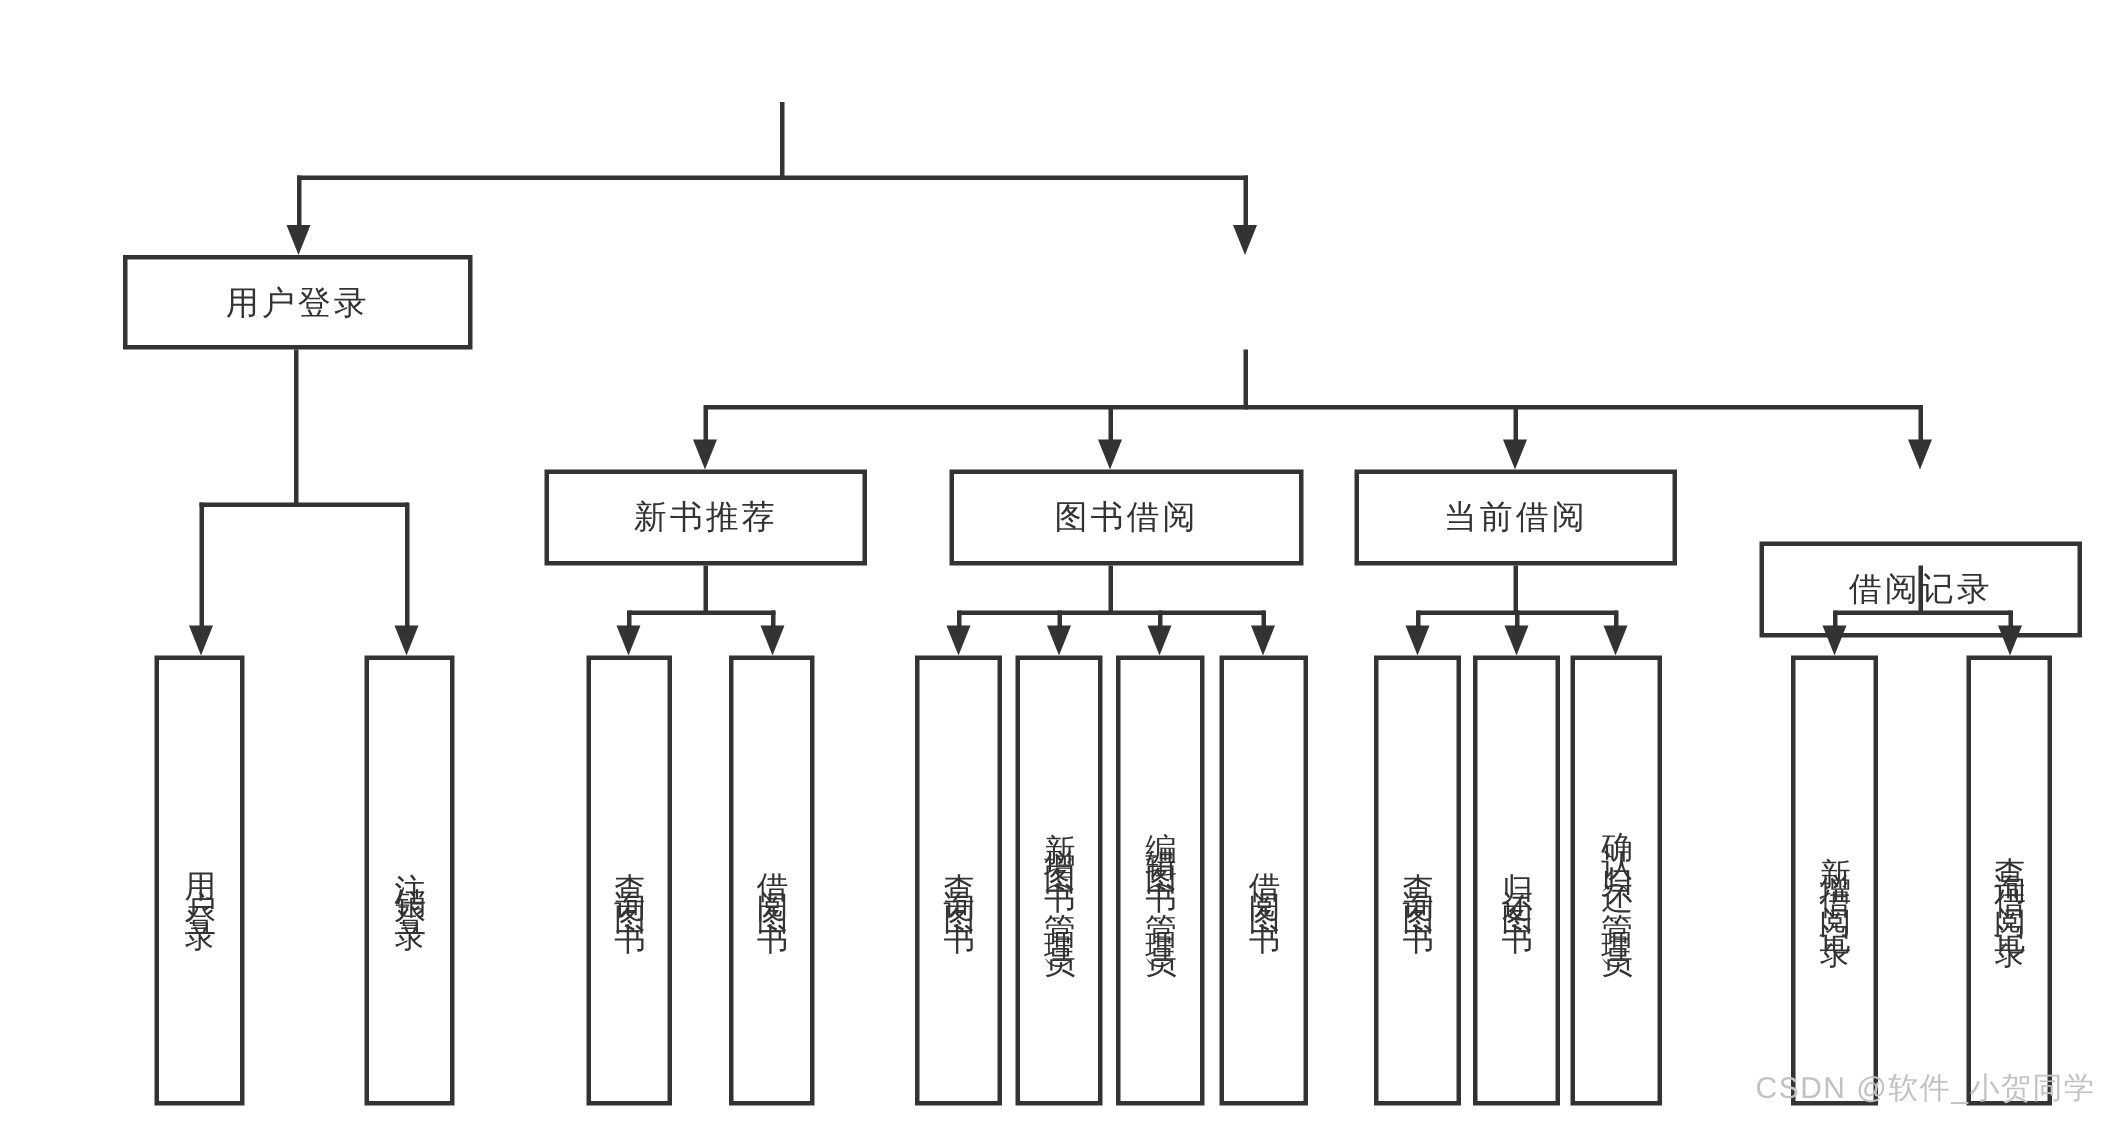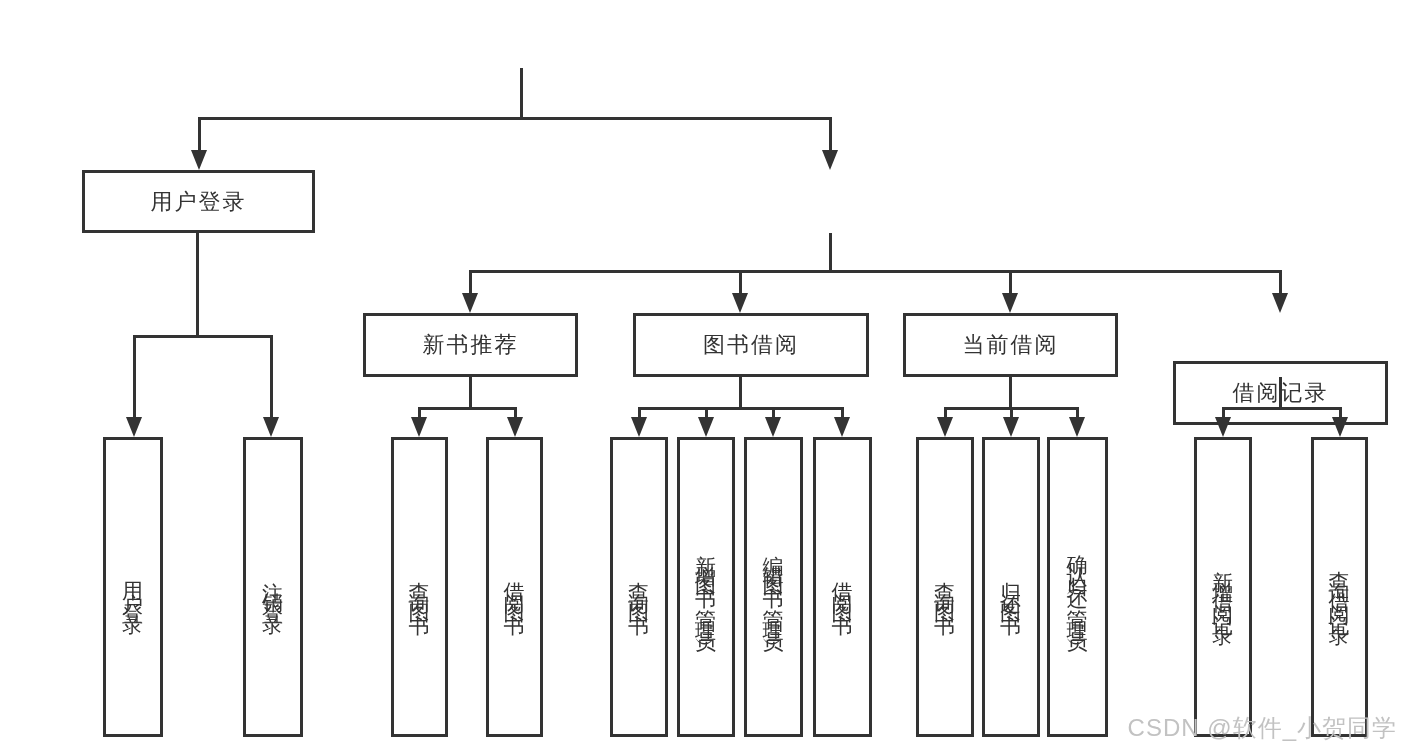--- a/index.html
+++ b/index.html
@@ -42,21 +42,21 @@
     text-orientation: mixed;
     font-size:21px;
     letter-spacing:11px;
     line-height:1;
   }
   .watermark {
     position:absolute;
     right:8px;
     top:712px;
     color:#c2c2c2;
-    font-size:24px;
+    font-size:20px;
     letter-spacing:1px;
     z-index:10;
     white-space:nowrap;
   }
 </style>
 </head>
 <body>
 
 <div class="canvas">
 

